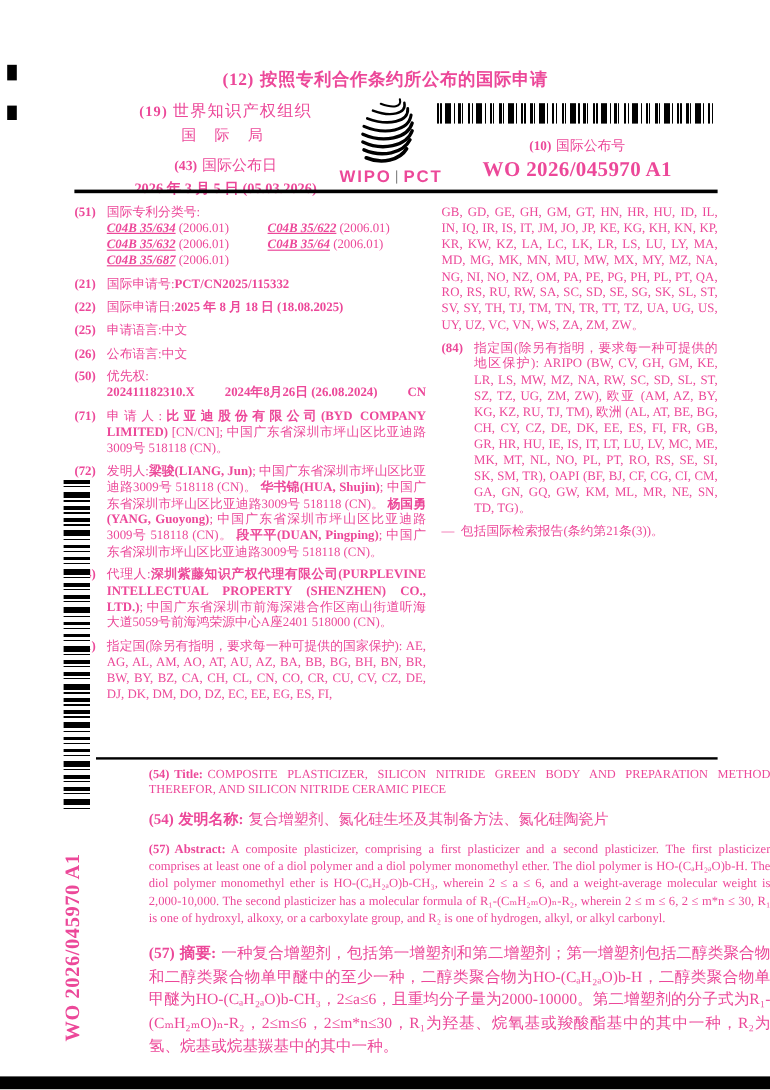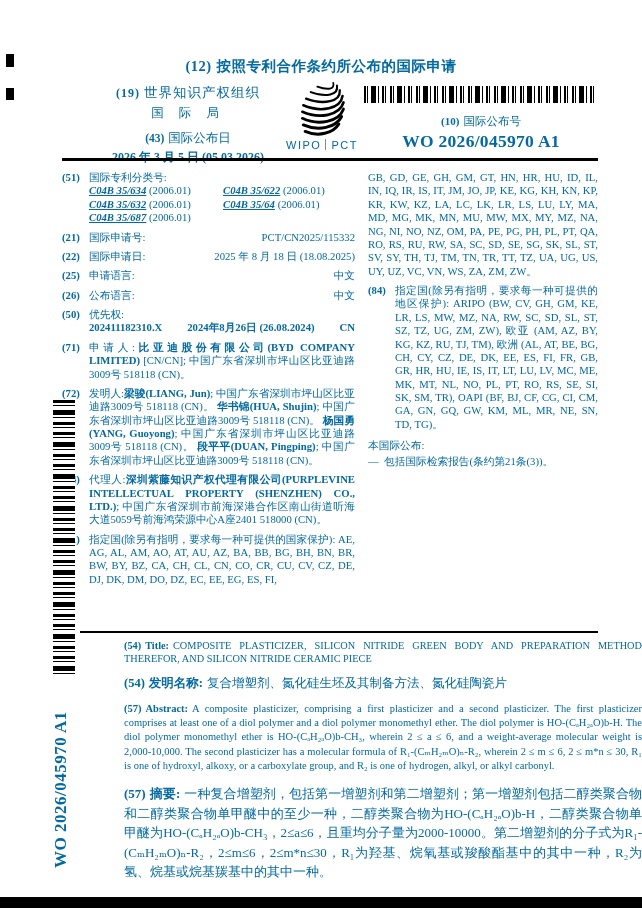--- a/index.html
+++ b/index.html
@@ -1,49 +1,49 @@
 <!DOCTYPE html>
 <html><head>
 <meta charset="utf-8">
 <style>
   html,body{margin:0;padding:0;background:#e8e8e6;}
   .page{
     position:relative;width:642px;height:908px;margin:0 auto;background:#ffffff;
-    font-family:"Liberation Serif","DejaVu Serif",serif;color:#0369a1;overflow:hidden;
+    font-family:"Liberation Serif","DejaVu Serif",serif;color:#ec4899;overflow:hidden;
   }
   
   .line12{position:absolute;top:57px;left:0;right:0;text-align:center;font-size:14.5px;font-weight:bold;letter-spacing:0.5px;}
   .line12 .t12{margin-right:5px;}
   .hdr-left{position:absolute;left:90px;top:84px;width:196px;text-align:center;}
   .org{font-size:13.5px;letter-spacing:1px;}
   .org b{margin-right:4px;font-size:12px;}
   .org-sub{font-size:12.5px;letter-spacing:6px;margin-top:3px;}
   .pubdate-label{font-size:12.5px;margin-top:8px;}
   .pubdate-label b{margin-right:4px;font-size:11.5px;text-align:right;}
   .pubdate-value{font-size:12px;font-weight:bold;margin-top:2px;white-space:nowrap;}
   .logo-block{position:absolute;left:283px;top:80px;width:78px;text-align:center;}
   .logo-block svg{display:block;margin:0 auto;}
-  .logotype{font-family:"Liberation Sans","DejaVu Sans",sans-serif;font-weight:normal;font-size:11px;letter-spacing:1.5px;margin-top:1px;white-space:nowrap;}
+  .logotype{font-family:"Liberation Sans","DejaVu Sans",sans-serif;font-weight:bold;font-size:14px;letter-spacing:1.5px;margin-top:1px;white-space:nowrap;}
   .logo-div{display:inline-block;border-left:1.5px solid #888;height:11px;margin:0 5px 0 4px;vertical-align:-1px;}
   .hdr-right{position:absolute;left:364px;top:86px;width:234px;text-align:center;}
   .barcode-h{height:17px;width:234px;margin-bottom:11px;
     background:repeating-linear-gradient(90deg,#000 0 2px,#fff 2px 3px,#000 3px 4px,#fff 4px 7px,#000 7px 12px,#fff 12px 14px,#000 14px 15px,#fff 15px 18px,#000 18px 20px,#fff 20px 21px,#000 21px 22px,#fff 22px 26px);}
   .pubnum-label{font-size:11.5px;}
   .pubnum-label b{margin-right:4px;font-size:11px;}
   .pubnum{font-size:17.5px;font-weight:bold;margin-top:2px;letter-spacing:0.3px;}
   .rule{position:absolute;left:62px;top:158px;width:536px;height:3px;background:#000;}
   
   .cols{position:absolute;left:62px;top:171px;width:536px;display:flex;gap:13px;font-size:10.7px;line-height:1.25;text-align:justify;}
   .colL{width:293px;flex:0 0 293px;}
   .colR{flex:1;}
   .entry{display:flex;margin-bottom:6px;}
   .entry .tag{flex:0 0 27px;font-weight:bold;}
   .entry .body{flex:1;min-width:0;}
-  .kv{display:flex;justify-content:space-between;}
-  .kv .val-b{font-weight:normal;white-space:nowrap;}
+  .kv{display:flex;justify-content:flex-start;}
+  .kv .val-b{font-weight:bold;white-space:nowrap;}
   .ipc-grid{display:grid;grid-template-columns:1fr 1fr;column-gap:2px;}
   .ipc-grid .code{font-weight:bold;font-style:italic;text-decoration:underline;}
   .prio{display:flex;justify-content:space-between;font-weight:bold;}
   .bname{font-weight:bold;}
   .cont-par{margin-bottom:6px;text-align:justify;}
   .note-label{margin-top:8px;}
   .note-line{display:flex;margin-top:2px;}
   .note-line .dash{flex:0 0 16px;}
   
   .sep2{position:absolute;left:80px;top:631px;width:518px;height:2px;background:#000;}
@@ -208,21 +208,20 @@
 
     <div class="colR">
 
       <div class="cont-par">GB, GD, GE, GH, GM, GT, HN, HR, HU, ID, IL, IN, IQ, IR, IS, IT, JM, JO, JP, KE, KG, KH, KN, KP, KR, KW, KZ, LA, LC, LK, LR, LS, LU, LY, MA, MD, MG, MK, MN, MU, MW, MX, MY, MZ, NA, NG, NI, NO, NZ, OM, PA, PE, PG, PH, PL, PT, QA, RO, RS, RU, RW, SA, SC, SD, SE, SG, SK, SL, ST, SV, SY, TH, TJ, TM, TN, TR, TT, TZ, UA, UG, US, UY, UZ, VC, VN, WS, ZA, ZM, ZW。</div>
 
       <div class="entry">
         <span class="tag">(84)</span>
         <div class="body">指定国(除另有指明，要求每一种可提供的地区保护): ARIPO (BW, CV, GH, GM, KE, LR, LS, MW, MZ, NA, RW, SC, SD, SL, ST, SZ, TZ, UG, ZM, ZW), 欧亚 (AM, AZ, BY, KG, KZ, RU, TJ, TM), 欧洲 (AL, AT, BE, BG, CH, CY, CZ, DE, DK, EE, ES, FI, FR, GB, GR, HR, HU, IE, IS, IT, LT, LU, LV, MC, ME, MK, MT, NL, NO, PL, PT, RO, RS, SE, SI, SK, SM, TR), OAPI (BF, BJ, CF, CG, CI, CM, GA, GN, GQ, GW, KM, ML, MR, NE, SN, TD, TG)。</div>
       </div>
 
-      <div class="note-label">本国际公布:</div>
       <div class="note-line">
         <span class="dash">—</span>
         <span>包括国际检索报告(条约第21条(3))。</span>
       </div>
 
     </div>
   </div>
 
   <div class="sep2"></div>
 

